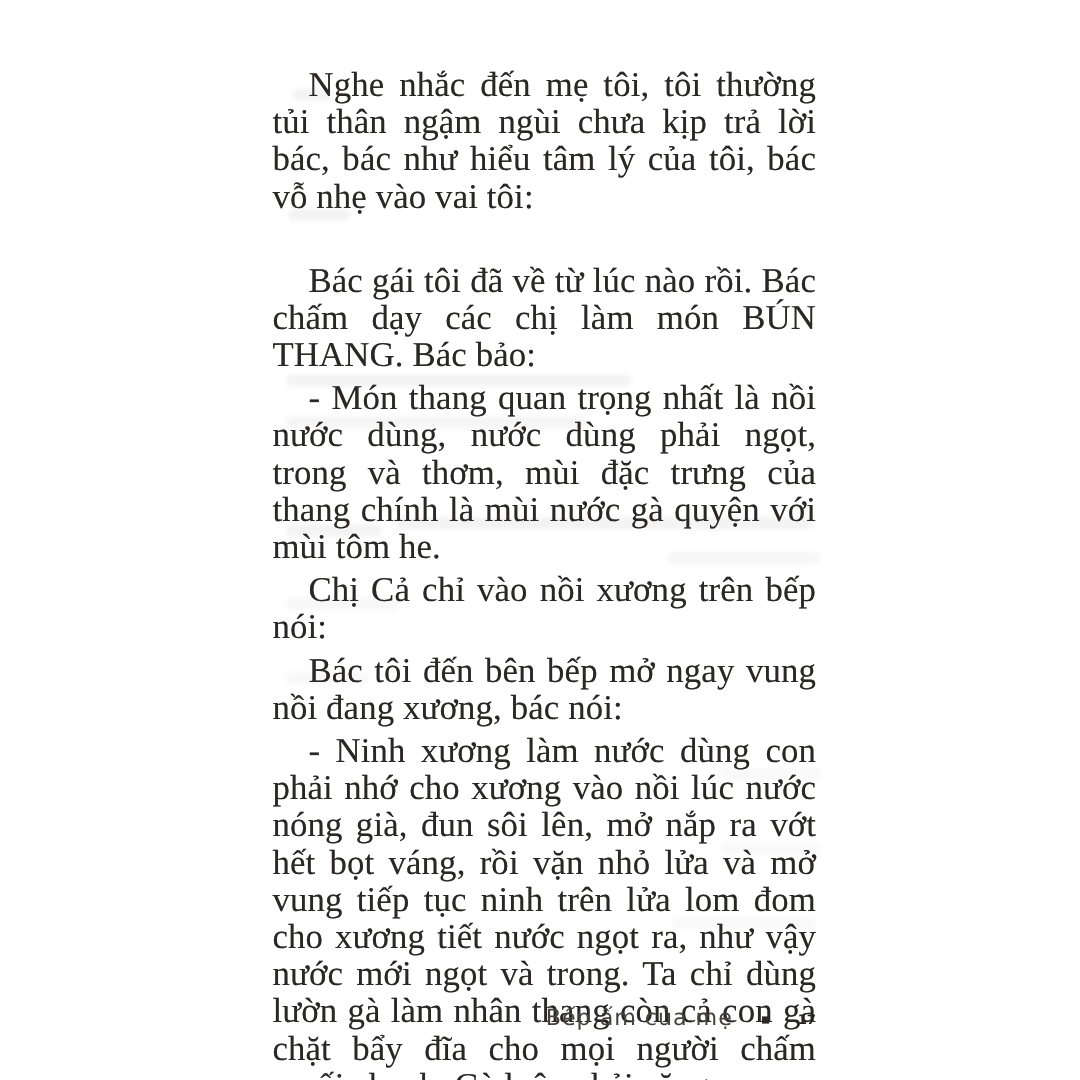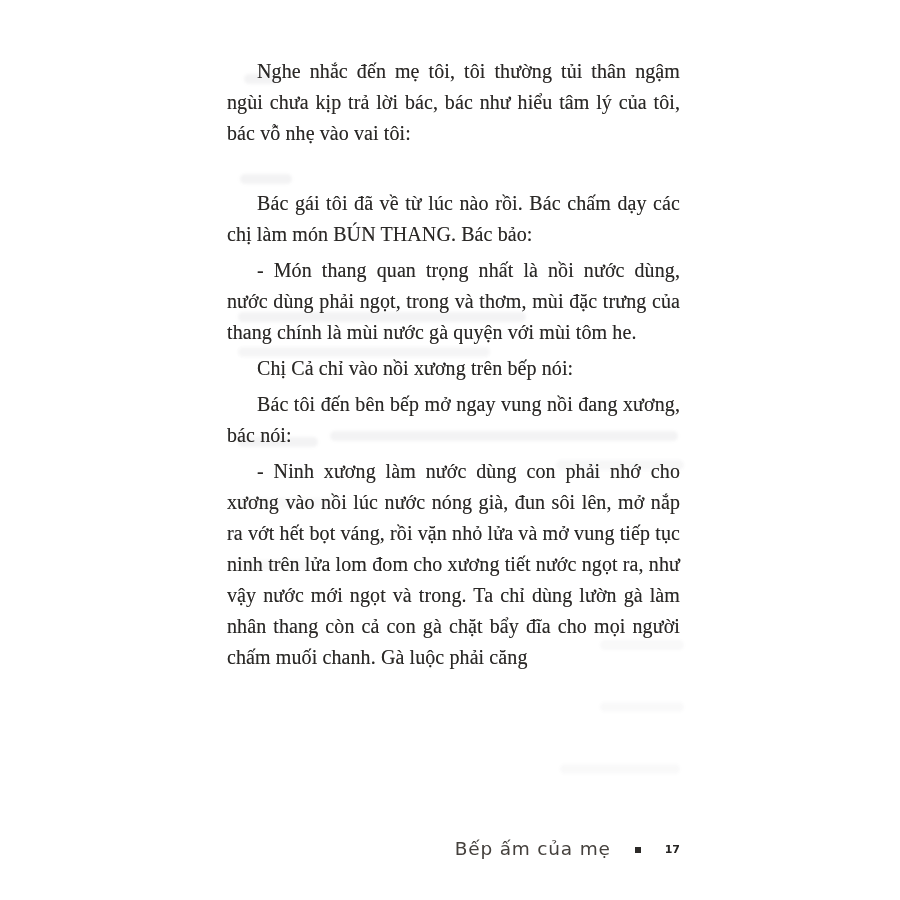--- a/index.html
+++ b/index.html
@@ -10,21 +10,21 @@
     overflow:hidden;
     font-family:"Liberation Serif", serif;
   }
   .text-col{
     position:absolute;
     left:227px; top:56px; width:453px;
     color:#2a2826;
   }
   .para{
     margin:0 0 5px 0;
-    font-size:20px;
+    font-size:29px;
     line-height:31px;
     text-align:justify;
     text-indent:30px;
     letter-spacing:0.1px;
     text-shadow:0 0 0.4px rgba(40,38,36,0.45);
   }
   .section-gap{ margin-top:39px; }
   .page-footer{
     position:absolute;
     top:838px; right:220px;

